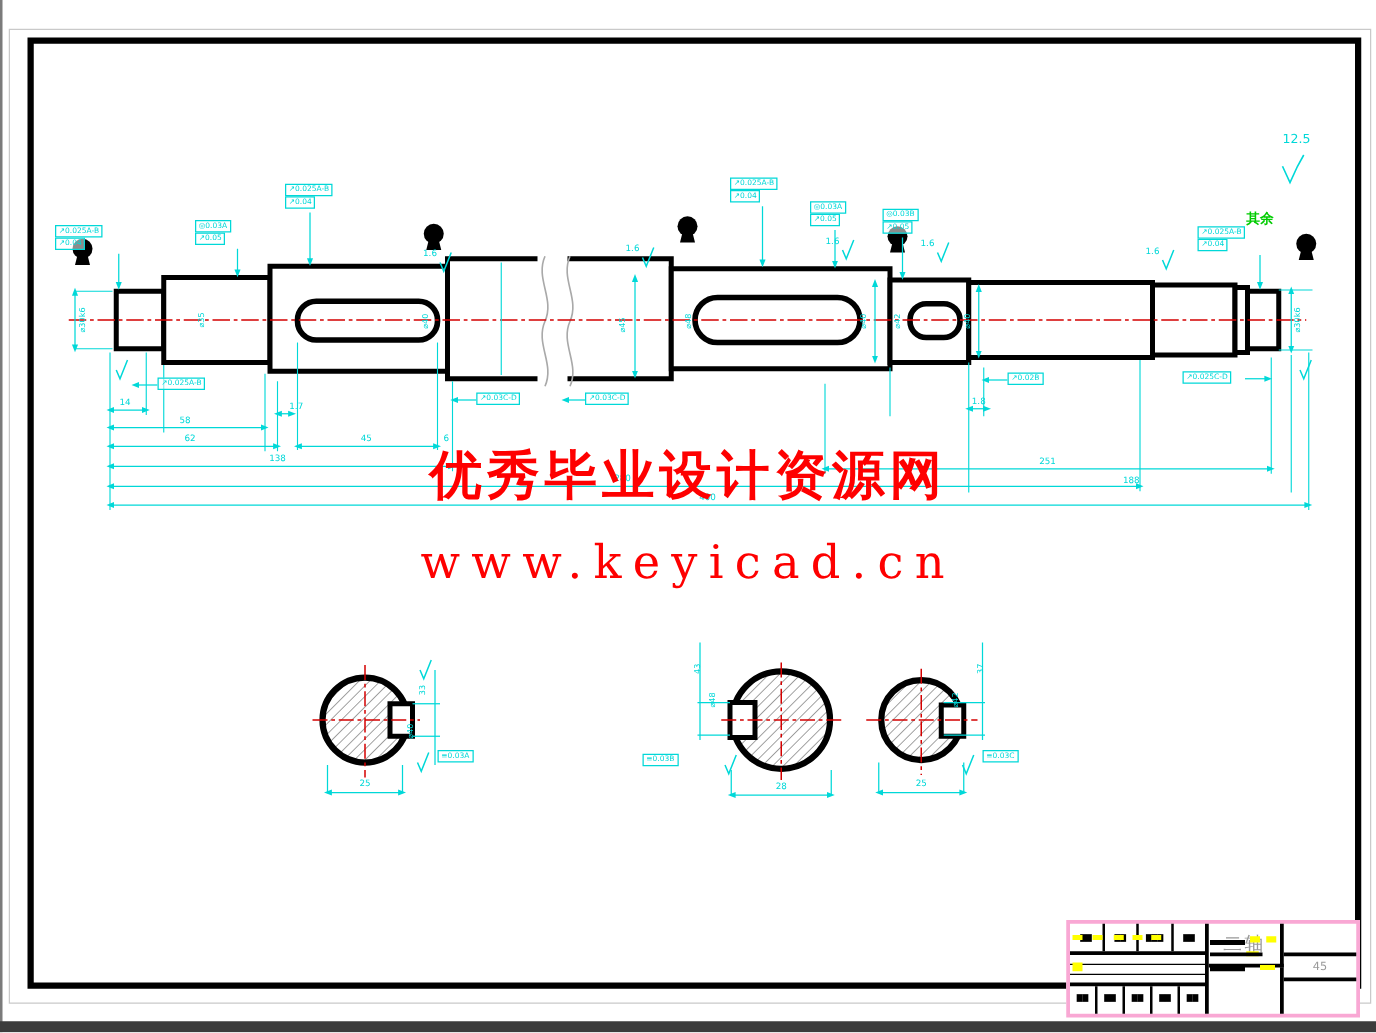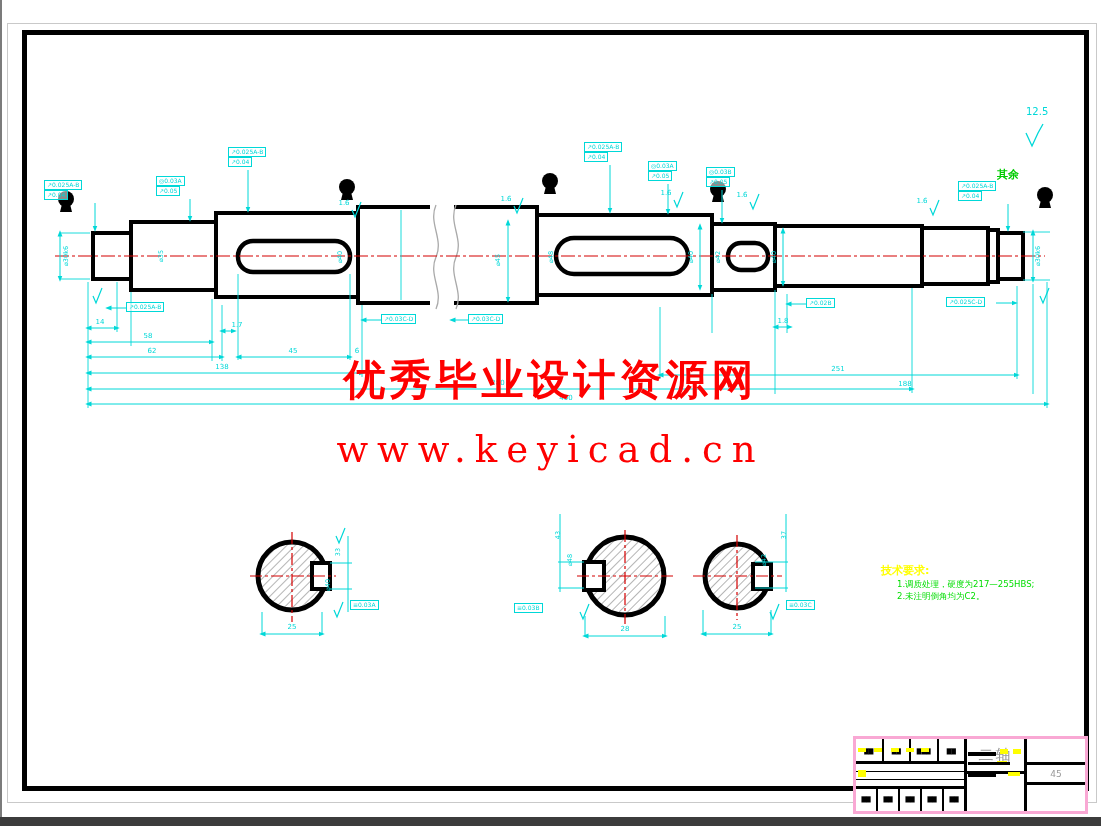--- a/index.html
+++ b/index.html
@@ -317,25 +317,20 @@
         <div>≡0.03C</div>
       </div>
     </div>
 
   <div class="wm1">优秀毕业设计资源网</div>
   <div class="wm2">www.keyicad.cn</div>
 
   <div class="rest-note">其余</div>
   <div class="rest-val">12.5</div>
 
-  <div class="tech">
-    <div class="t">技术要求:</div>
-    <div class="l">1.调质处理，硬度为217—255HBS;</div>
-    <div class="l">2.未注明倒角均为C2。</div>
-  </div>
 
   <div class="tb">
     <div class="tb-left">
       <div class="tb-row1">
         <div>▇▇</div>
         <div>▇▇</div>
         <div>▇▇▇</div>
         <div>▇▇</div>
       </div>
       <div class="tb-band">

